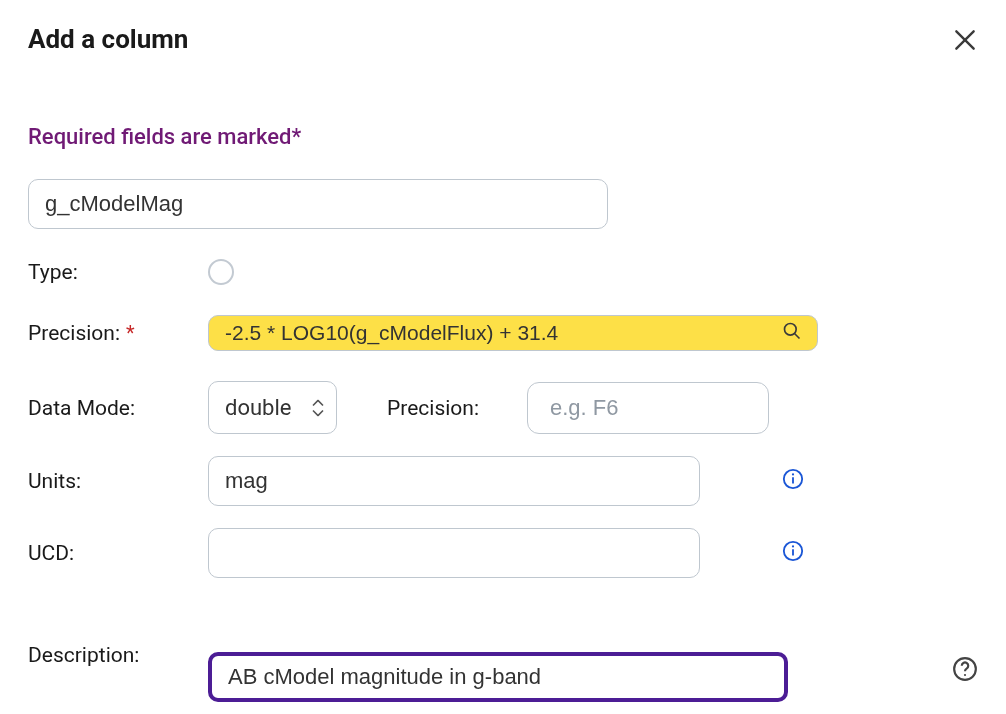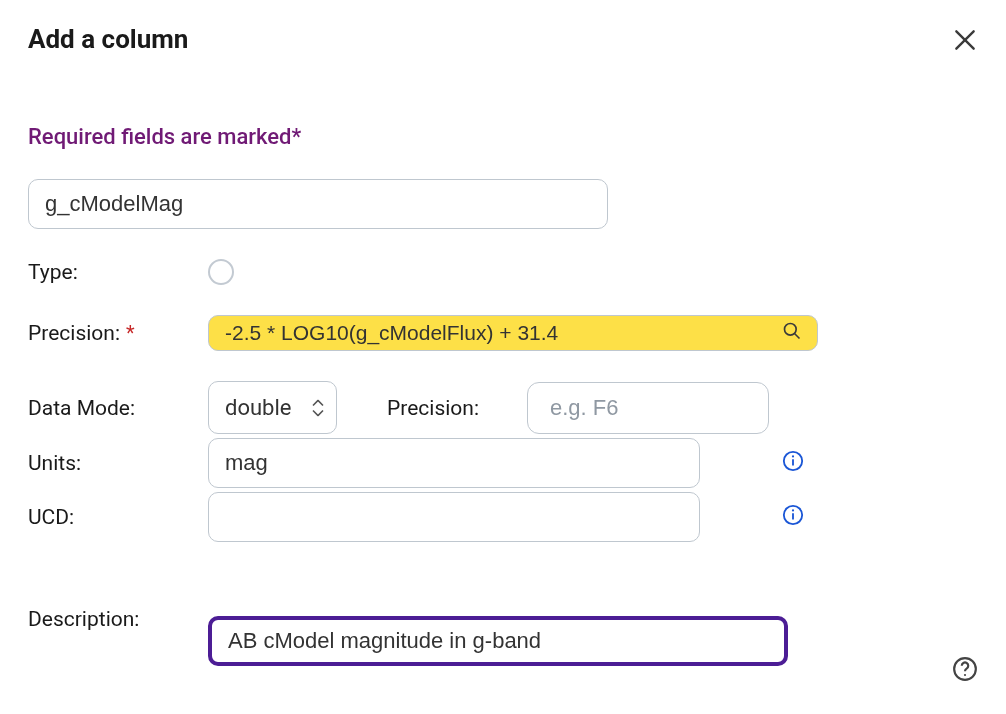--- a/index.html
+++ b/index.html
@@ -34,21 +34,21 @@
     margin-top: 70px;
     font-size: 22px;
     font-weight: 500;
     color: #701a75;
   }
   .form-row {
     display: flex;
     align-items: center;
     margin-top: 30px;
   }
-  .form-row.tight { margin-top: 4px; }
+  .form-row.tight { margin-top: 22px; }
   .field-label {
     width: 180px;
     font-size: 21px;
     color: #1a1a1a;
   }
   .required-star {
     color: #c62828;
     font-size: 20px;
     margin-left: 6px;
     vertical-align: top;

